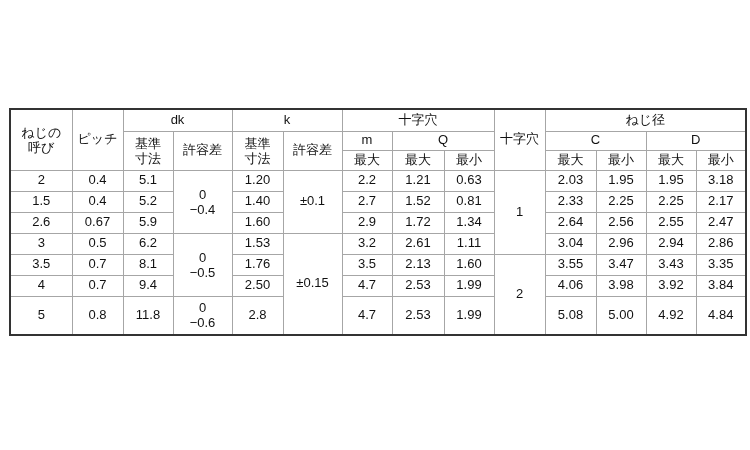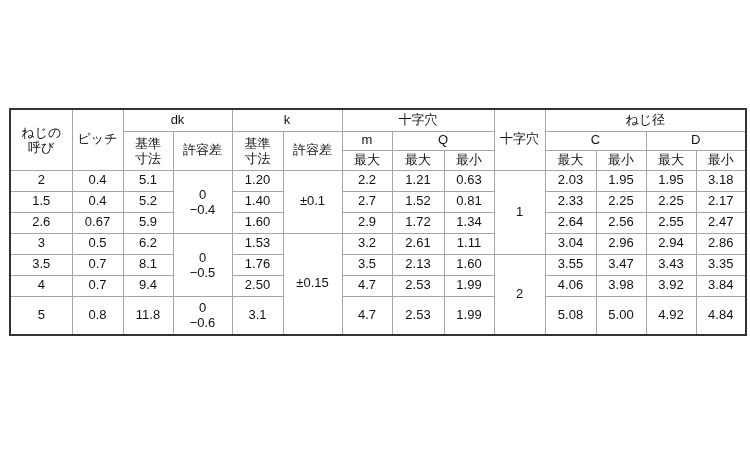--- a/index.html
+++ b/index.html
@@ -202,21 +202,21 @@
           <td>3.84</td>
         </tr>
         <tr class="drow-tall">
           <td class="nominal">5</td>
           <td>0.8</td>
           <td>11.8</td>
           <td class="two-line">
             <span>0</span>
             <span>−0.6</span>
           </td>
-          <td>3.1</td>
+          <td>2.8</td>
           <td>4.7</td>
           <td>2.53</td>
           <td>1.99</td>
           <td>5.08</td>
           <td>5.00</td>
           <td>4.92</td>
           <td>4.84</td>
         </tr>
       </tbody>
     </table>

